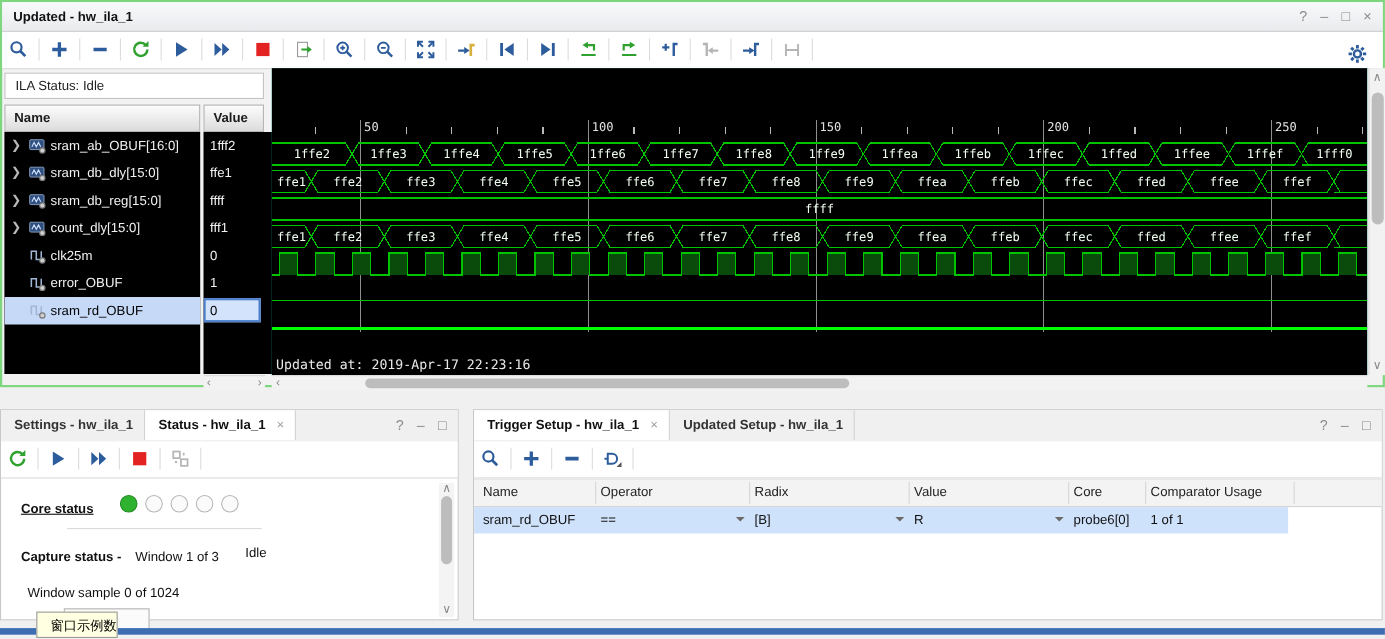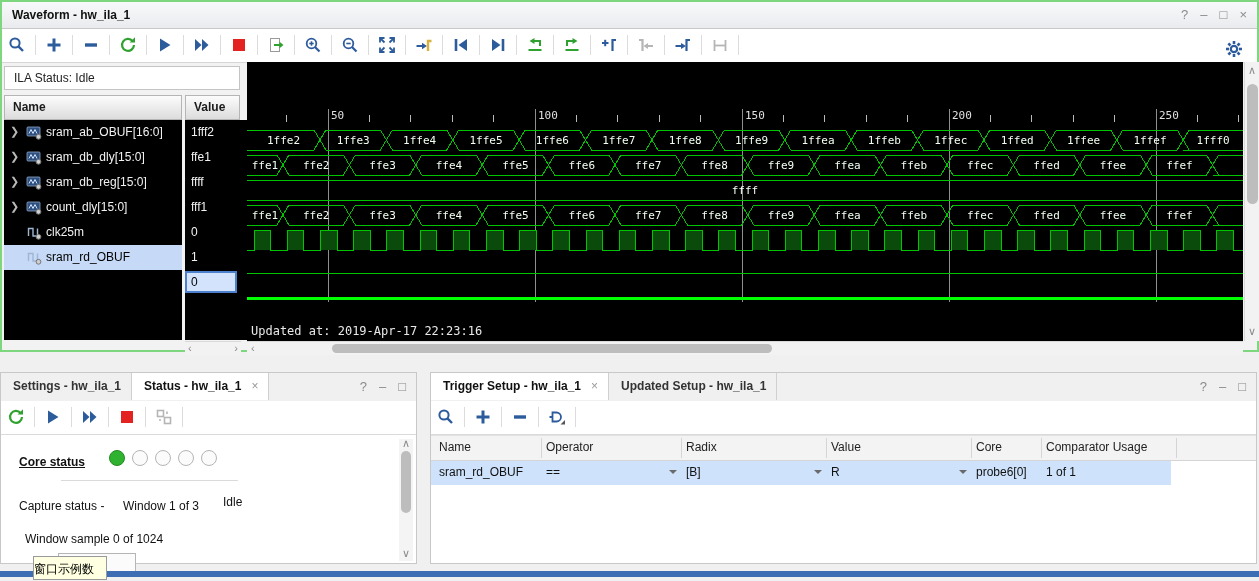--- a/index.html
+++ b/index.html
@@ -57,47 +57,47 @@
   .pctrls{position:absolute;right:10px;top:6px;color:#8a8a8a;font-size:13px;}
   .pctrls span{margin-left:12px;}
   
   .core-label{position:absolute;left:18px;top:82px;font-weight:bold;color:#111;text-decoration:underline;}
   .dots{position:absolute;left:108px;top:77px;}
   .dot{display:inline-block;width:16px;height:16px;border-radius:50%;margin-right:7px;
        background:#fbfbfb;border:1px solid #b5b5b5;box-sizing:border-box;}
   .dot.on{background:#2fb22f;border-color:#238a23;}
   .core-idle{position:absolute;left:222px;top:82px;color:#111;margin-top:40px;}
   .divider{position:absolute;left:60px;top:107px;width:177px;height:1px;background:#dadada;}
-  .cap-label{position:absolute;left:18px;top:126px;font-weight:normal;color:#111;}
+  .cap-label{position:absolute;left:18px;top:126px;font-weight:bold;color:#111;}
   .cap-val{position:absolute;left:122px;top:126px;color:#111;}
   .samp-val{position:absolute;left:24px;top:159px;color:#111;}
   .part-box{position:absolute;left:57px;top:180px;width:76px;height:18px;border:1px solid #b5b5b5;background:#fbfbfb;}
   .pvscroll{position:absolute;right:3px;top:66px;width:14px;height:122px;background:#f4f4f4;}
   .pvscroll .thumb{left:2px;width:10px;}
   
   .ttable{position:absolute;left:0px;top:62px;right:0;}
   .thdr{position:relative;height:24px;background:#f3f3f3;border-bottom:1px solid #d5d5d5;border-top:1px solid #e2e2e2;}
   .thcell{position:absolute;top:4px;color:#222;}
   .tsepv{position:absolute;top:2px;width:1px;height:20px;background:#d5d5d5;}
   .trowt{position:relative;height:24px;background:#cfe2fb;width:740px;}
   .tcell{position:absolute;top:4px;color:#111;}
   .ddchev{position:absolute;top:9px;width:0;height:0;border:4px solid transparent;border-top-color:#6a6a6a;}
   
   .bluebar{position:absolute;left:0;top:571px;width:1259px;height:6px;background:#3d6eb4;}
   .tooltip{position:absolute;left:33px;top:556px;width:74px;height:24px;background:#ffffe1;
-           border:1px solid #9a9a9a;box-sizing:border-box;text-align:left;padding-top:4px;z-index:50;color:#000;}
+           border:1px solid #9a9a9a;box-sizing:border-box;text-align:right;padding-top:4px;z-index:50;color:#000;}
 </style>
 </head>
 <body>
 
 <div class="page">
 
   <div class="win wave-win">
     <div class="titlebar">
-      <span class="title">Waveform - hw_ila_1</span>
+      <span class="title">Updated - hw_ila_1</span>
       <span class="winctrls" id="wave-ctrls"><span>?</span><span>–</span><span>□</span><span>×</span></span>
     </div>
     <div class="toolbar" id="wave-toolbar"><span class="tbtn"><svg width="18" height="18" viewBox="0 0 18 18">
             <circle cx="7" cy="7" r="4.6" fill="none" stroke="#2d5c9c" stroke-width="2"></circle>
             <line x1="10.4" y1="10.4" x2="15" y2="15" stroke="#2d5c9c" stroke-width="2.4"></line>
           </svg></span><span class="tsep"></span><span class="tbtn"><svg width="18" height="18" viewBox="0 0 18 18">
             <line x1="9" y1="2.5" x2="9" y2="15.5" stroke="#2d5c9c" stroke-width="3"></line>
             <line x1="2.5" y1="9" x2="15.5" y2="9" stroke="#2d5c9c" stroke-width="3"></line>
           </svg></span><span class="tsep"></span><span class="tbtn"><svg width="18" height="18" viewBox="0 0 18 18">
             <line x1="3" y1="9" x2="15" y2="9" stroke="#2d5c9c" stroke-width="3.4"></line>
@@ -222,20 +222,27 @@
               <circle cx="12.5" cy="11.8" r="2.4" fill="#cfcfcf" stroke="#777"></circle>
             </svg></span>
           <span class="lab">count_dly[15:0]</span>
         </div>
         <div class="trow">
           <span class="sicon"><svg width="16" height="15" viewBox="0 0 16 15">
               <path d="M2.5 11V3.5h4.5V11h4.5V3.5" stroke="#9fb6d4" fill="none" stroke-width="1.4"></path>
               <circle cx="12.5" cy="11.8" r="2.4" fill="#cfcfcf" stroke="#777"></circle>
             </svg></span>
           <span class="lab">clk25m</span>
+        </div>
+        <div class="trow">
+          <span class="sicon"><svg width="16" height="15" viewBox="0 0 16 15">
+              <path d="M2.5 11V3.5h4.5V11h4.5V3.5" stroke="#9fb6d4" fill="none" stroke-width="1.4"></path>
+              <circle cx="12.5" cy="11.8" r="2.4" fill="#cfcfcf" stroke="#777"></circle>
+            </svg></span>
+          <span class="lab">error_OBUF</span>
         </div>
         <div class="trow sel">
           <span class="sicon"><svg width="16" height="15" viewBox="0 0 16 15">
               <path d="M2.5 11V3.5h4.5V11h4.5V3.5" stroke="#9fb6d4" fill="none" stroke-width="1.4"></path>
               <circle cx="12.5" cy="11.8" r="2.4" fill="#cfcfcf" stroke="#777"></circle>
             </svg></span>
           <span class="lab">sram_rd_OBUF</span>
         </div>
       </div>
     <div class="tree tree-values" id="tree-values">

